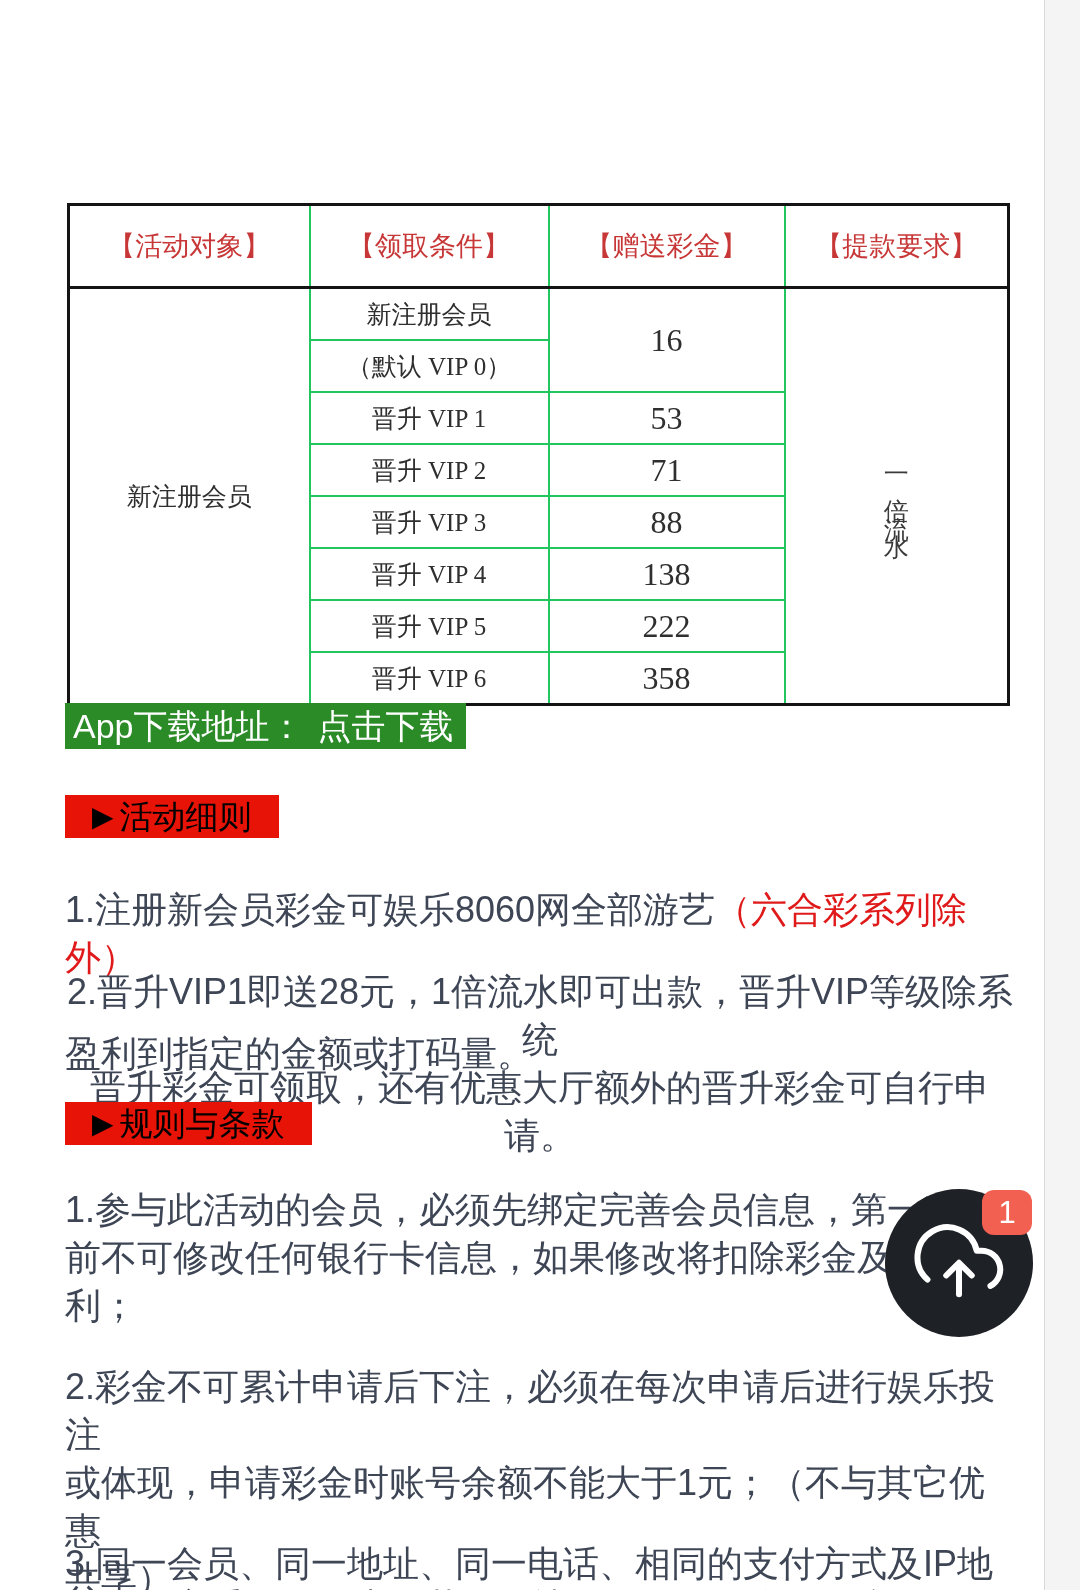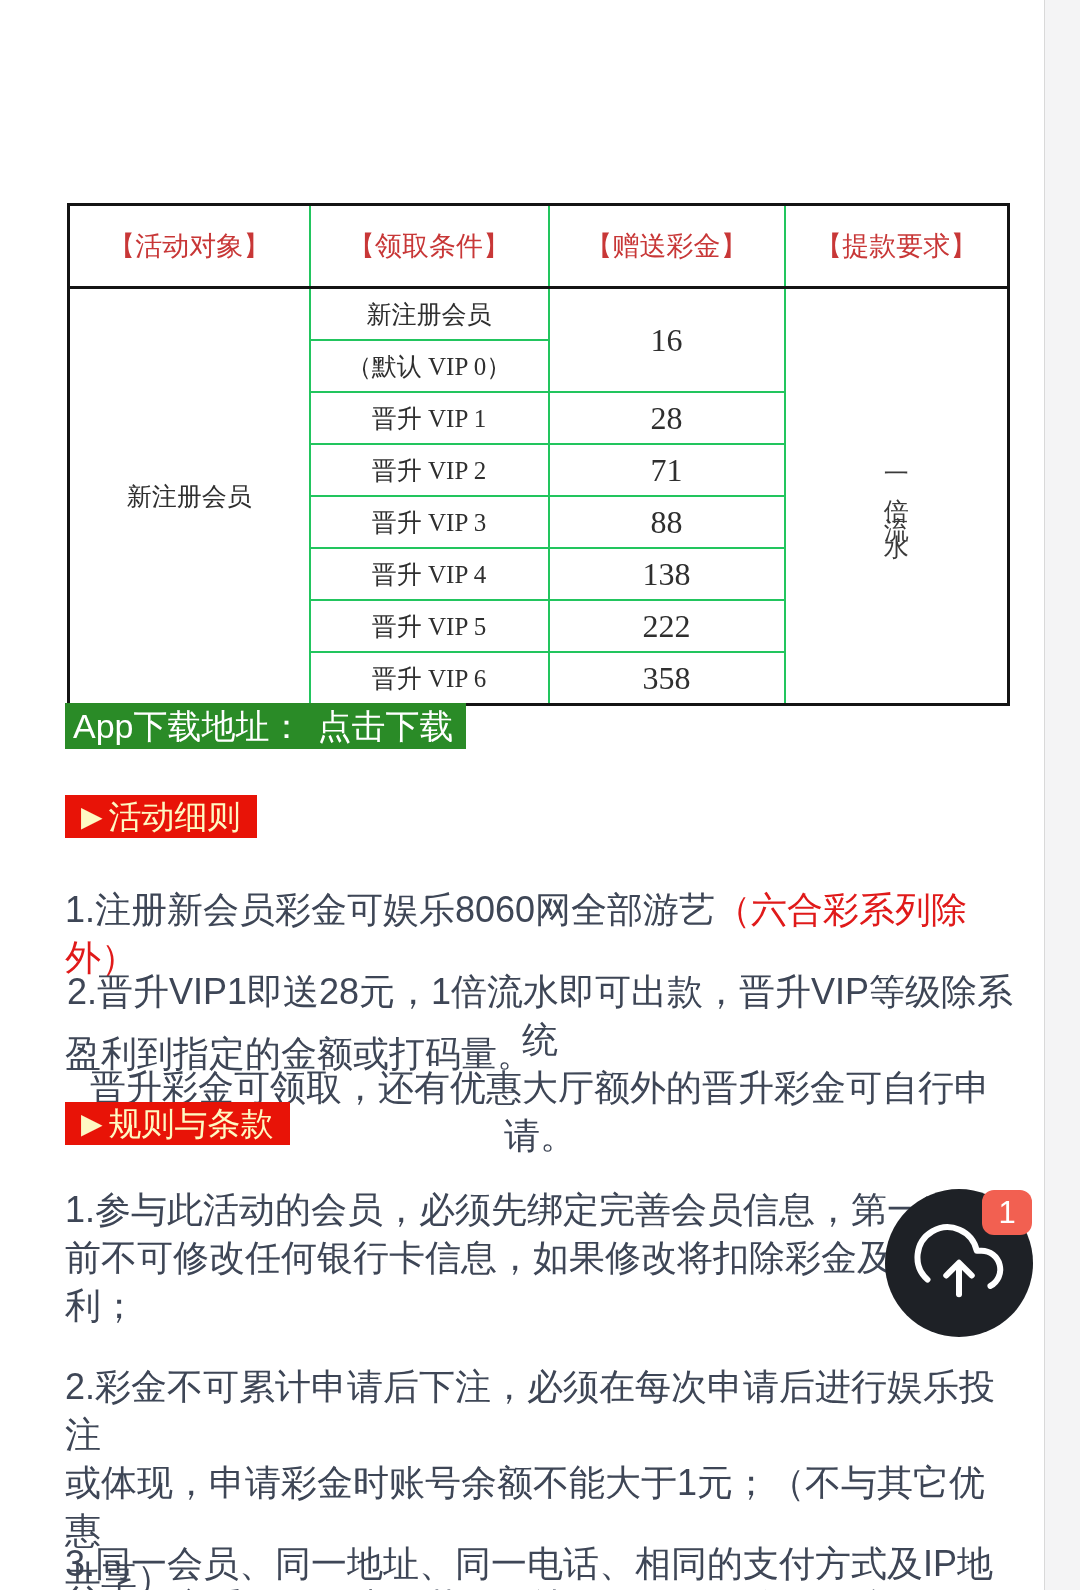--- a/index.html
+++ b/index.html
@@ -49,22 +49,22 @@
   
   .dl-band{
     position:absolute;left:65px;top:703px;height:46px;
     background:#2a8b27;color:#ffffff;font-size:34px;line-height:46px;
     padding:0 12px 0 8px;white-space:nowrap;
   }
   .dl-band .lbl{margin-right:14px;}
 
   
   .sec-band{
-    position:absolute;left:65px;height:43px;background:#e81307;color:#fef9c3;
-    font-size:33px;line-height:43px;padding:0 16px;white-space:nowrap;
+    position:absolute;left:65px;height:43px;background:#e81307;color:#000000;
+    font-size:33px;line-height:43px;padding:0 27px;white-space:nowrap;
   }
   .sec-band .tri{font-size:28px;margin-right:6px;position:relative;top:-2px;}
   .band-details{top:795px;}
   .band-terms{top:1102px;}
 
   
   .stub{
     position:absolute;left:65px;top:1583px;width:950px;
     font-size:36px;line-height:48px;color:#3e4656;white-space:nowrap;
   }
@@ -107,21 +107,21 @@
       <td rowspan="2" class="num">16</td>
       <td rowspan="8">
         <div class="vertical-cell">一倍流水</div>
       </td>
     </tr>
     <tr>
       <td>（默认 VIP 0）</td>
     </tr>
     <tr>
       <td>晋升 VIP 1</td>
-      <td class="num">28</td>
+      <td class="num">53</td>
     </tr>
     <tr>
       <td>晋升 VIP 2</td>
       <td class="num">71</td>
     </tr>
     <tr>
       <td>晋升 VIP 3</td>
       <td class="num">88</td>
     </tr>
     <tr>

